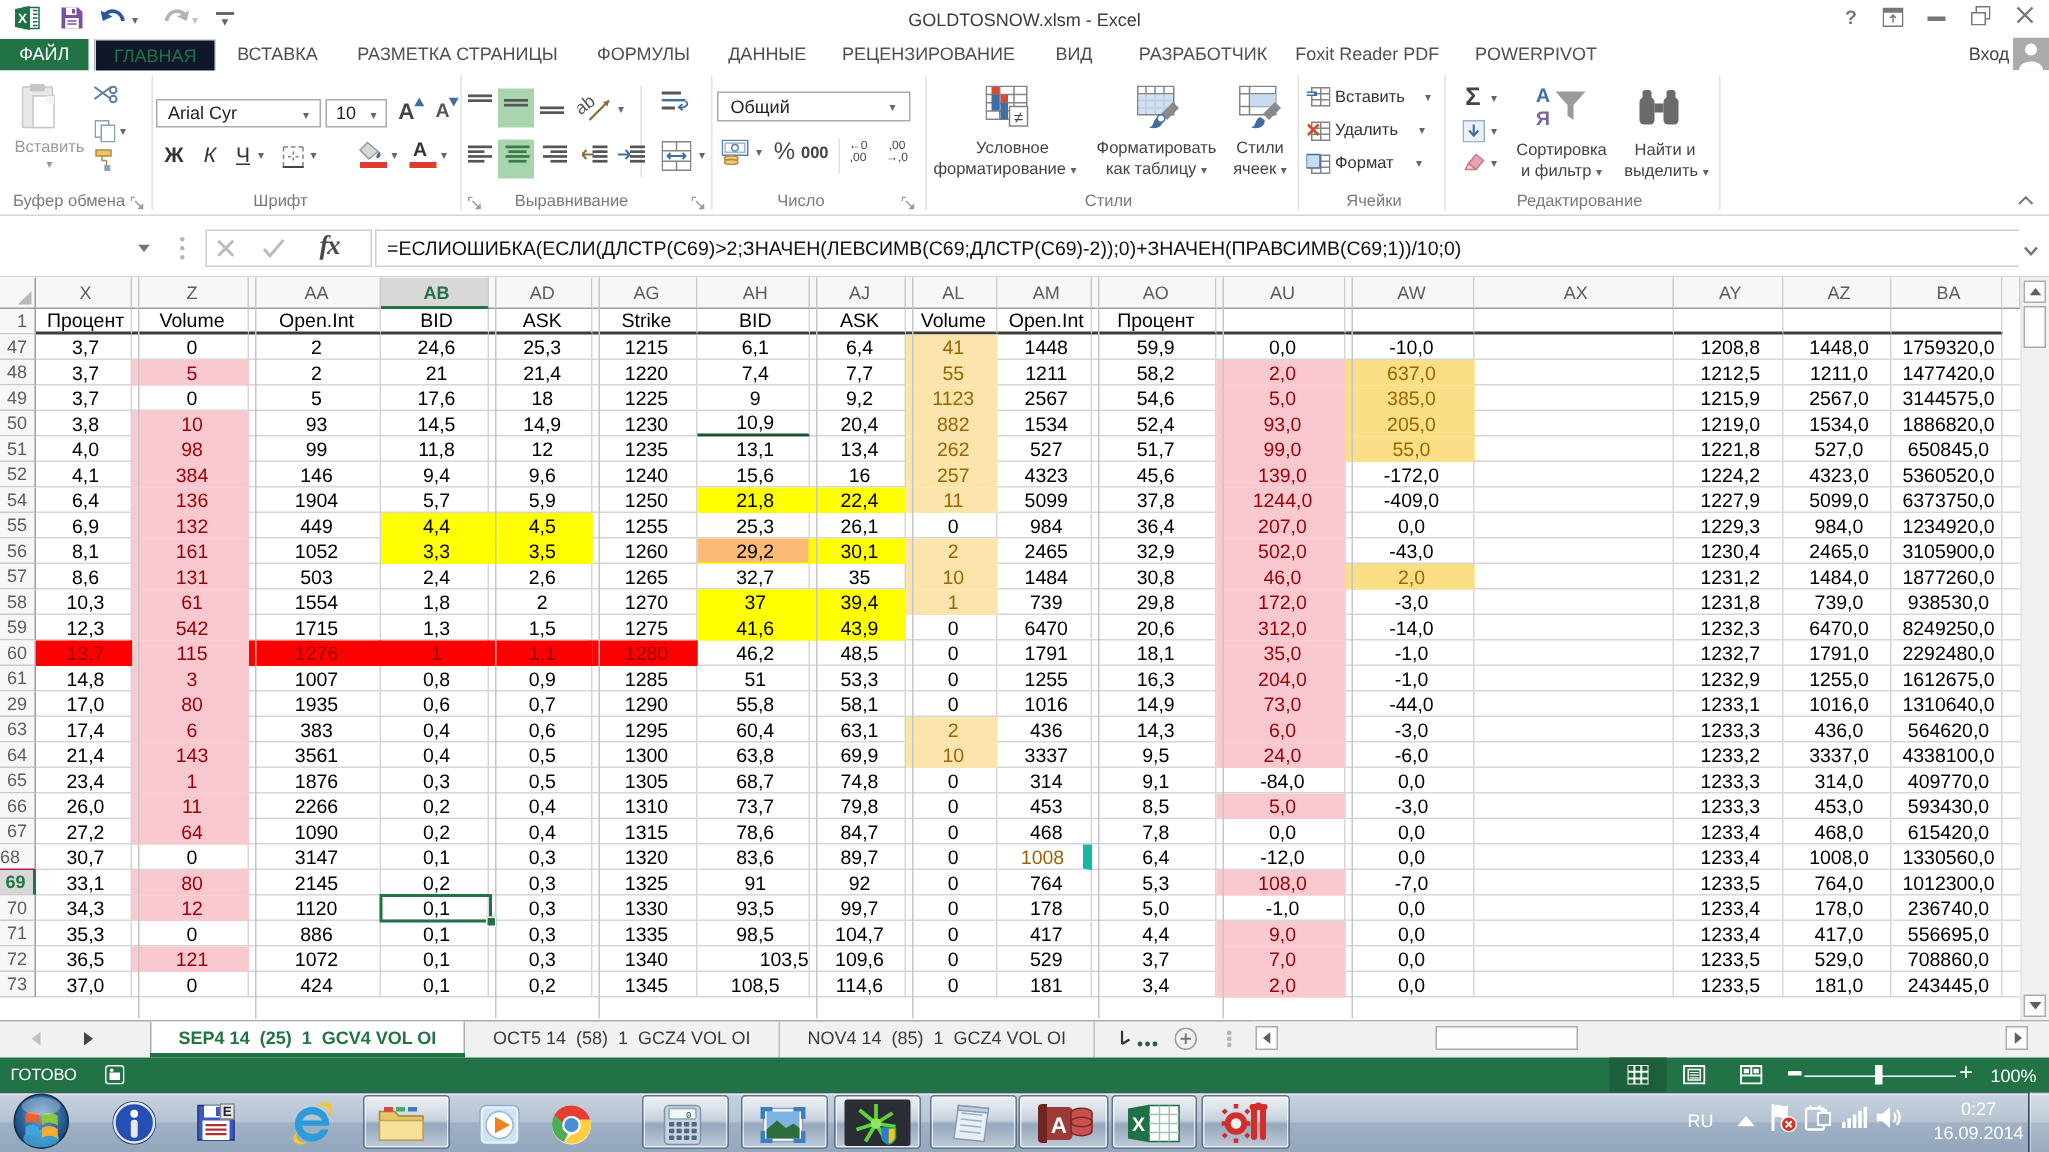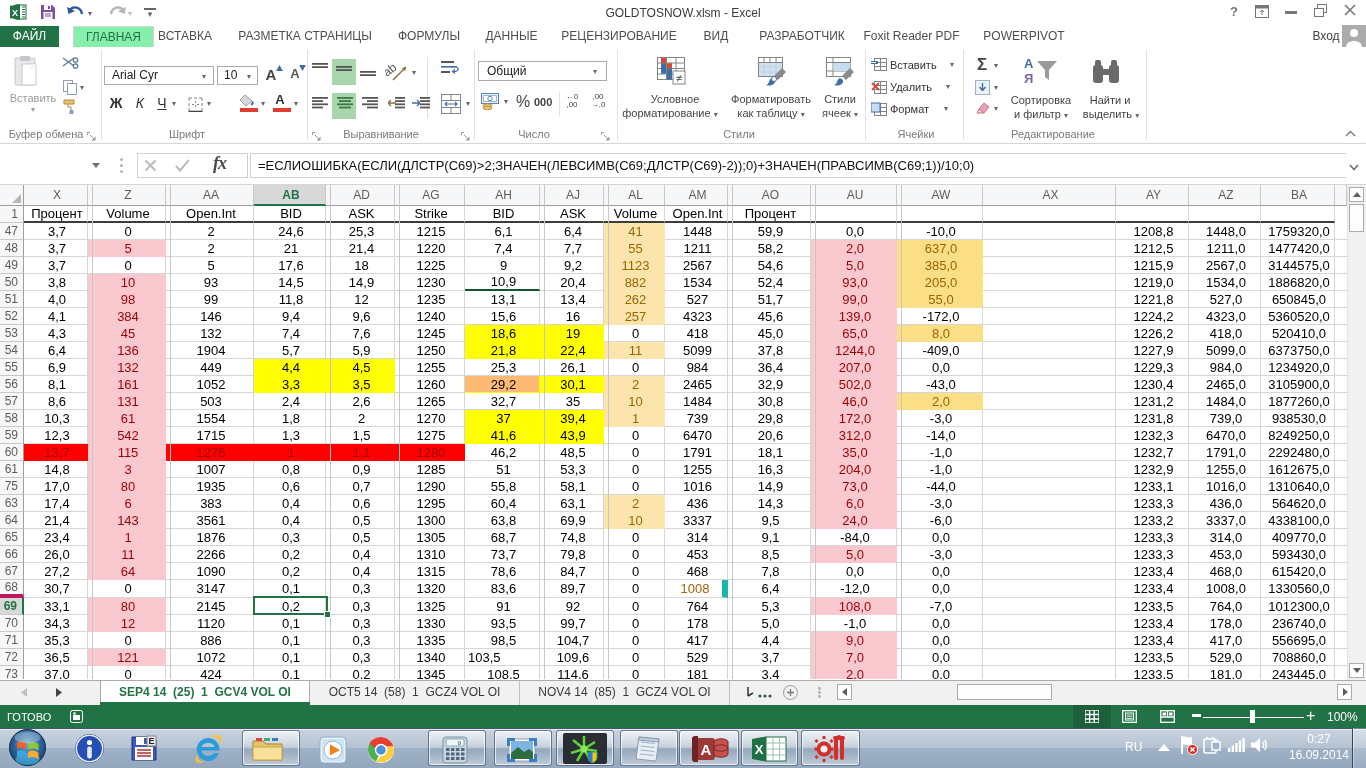--- a/index.html
+++ b/index.html
@@ -44,21 +44,21 @@
 <div style="position:absolute;left:1285px;top:11px;width:12px;height:3px;background:#777;"></div>
 <svg class="ab" style="left:1314px;top:4px" width="13" height="13" viewBox="0 0 13 13">
     <rect x="3.5" y="0.5" width="9" height="8" fill="none" stroke="#777"></rect>
     <rect x="0.5" y="4.5" width="9" height="8" fill="#fff" stroke="#777"></rect>
   </svg>
 <svg class="ab" style="left:1344px;top:4px" width="12" height="12" viewBox="0 0 12 12">
     <path d="M1 1 L11 11 M11 1 L1 11" stroke="#777" stroke-width="1.6"></path>
   </svg>
 <div style="position:absolute;left:0px;top:26px;width:1366px;height:21px;background:#fff;"></div>
 <div style="position:absolute;left:0px;top:26px;width:59px;height:21px;background:#217346;color:#fff;font-size:12px;text-align:center;line-height:21px;">ФАЙЛ</div>
-<div style="position:absolute;left:63px;top:26px;width:81px;height:22px;background:#86efac;border:1px solid #d5d5d5;border-bottom:none;color:#217346;font-size:12px;text-align:center;line-height:21px;margin-left:10px;">ГЛАВНАЯ</div>
+<div style="position:absolute;left:63px;top:26px;width:81px;height:22px;background:#0f172a;border:1px solid #d5d5d5;border-bottom:none;color:#217346;font-size:12px;text-align:center;line-height:21px;">ГЛАВНАЯ</div>
 <div style="position:absolute;left:148px;top:26px;width:74px;height:21px;color:#4e4e4e;font-size:12px;text-align:center;line-height:21px;">ВСТАВКА</div>
 <div style="position:absolute;left:232px;top:26px;width:146px;height:21px;color:#4e4e4e;font-size:12px;text-align:center;line-height:21px;">РАЗМЕТКА СТРАНИЦЫ</div>
 <div style="position:absolute;left:390px;top:26px;width:78px;height:21px;color:#4e4e4e;font-size:12px;text-align:center;line-height:21px;">ФОРМУЛЫ</div>
 <div style="position:absolute;left:479px;top:26px;width:65px;height:21px;color:#4e4e4e;font-size:12px;text-align:center;line-height:21px;">ДАННЫЕ</div>
 <div style="position:absolute;left:556px;top:26px;width:126px;height:21px;color:#4e4e4e;font-size:12px;text-align:center;line-height:21px;">РЕЦЕНЗИРОВАНИЕ</div>
 <div style="position:absolute;left:694px;top:26px;width:44px;height:21px;color:#4e4e4e;font-size:12px;text-align:center;line-height:21px;">ВИД</div>
 <div style="position:absolute;left:750px;top:26px;width:104px;height:21px;color:#4e4e4e;font-size:12px;text-align:center;line-height:21px;">РАЗРАБОТЧИК</div>
 <div style="position:absolute;left:862px;top:26px;width:99px;height:21px;color:#4e4e4e;font-size:12px;text-align:center;line-height:21px;">Foxit Reader PDF</div>
 <div style="position:absolute;left:977px;top:26px;width:94px;height:21px;color:#4e4e4e;font-size:12px;text-align:center;line-height:21px;">POWERPIVOT</div>
 <div style="position:absolute;left:1305px;top:26px;width:42px;height:21px;color:#444;font-size:12px;line-height:21px;text-align:center;">Вход</div>
@@ -531,41 +531,20 @@
           <td style="border-right:1px solid #d6d6d6;border-bottom:1px solid #d6d6d6;font-size:13px;color:#000;text-align:center;padding-left:3px;">45,6</td>
           <td style="background:#fac8cf;border-right:1px solid #fac8cf;border-bottom:1px solid #fac8cf;font-size:13px;color:#9c0006;text-align:center;padding-left:3px;">139,0</td>
           <td style="border-right:1px solid #d6d6d6;border-bottom:1px solid #d6d6d6;font-size:13px;color:#000;text-align:center;padding-left:3px;">-172,0</td>
           <td style="border-right:1px solid #d6d6d6;border-bottom:1px solid #d6d6d6;font-size:13px;color:#000;text-align:center;padding-left:3px;"></td>
           <td style="border-right:1px solid #d6d6d6;border-bottom:1px solid #d6d6d6;font-size:13px;color:#000;text-align:center;padding-left:3px;">1224,2</td>
           <td style="border-right:1px solid #d6d6d6;border-bottom:1px solid #d6d6d6;font-size:13px;color:#000;text-align:center;padding-left:3px;">4323,0</td>
           <td style="border-right:1px solid #d6d6d6;border-bottom:1px solid #d6d6d6;font-size:13px;color:#000;text-align:center;padding-left:3px;">5360520,0</td>
           <td style="border-bottom:1px solid #d6d6d6;"></td>
         </tr>
         <tr style="height:17px;">
-          <td style="background:#f6f7f8;border-right:1px solid #9e9e9e;border-bottom:1px solid #c9c9c9;color:#5c5c5c;font-size:12px;text-align:right;padding-right:5px;">53</td>
-          <td style="border-right:1px solid #d6d6d6;border-bottom:1px solid #d6d6d6;font-size:13px;color:#000;text-align:center;padding-left:3px;">4,3</td>
-          <td style="background:#fac8cf;border-right:1px solid #fac8cf;border-bottom:1px solid #fac8cf;font-size:13px;color:#9c0006;text-align:center;padding-left:3px;">45</td>
-          <td style="border-right:1px solid #d6d6d6;border-bottom:1px solid #d6d6d6;font-size:13px;color:#000;text-align:center;padding-left:3px;">132</td>
-          <td style="border-right:1px solid #d6d6d6;border-bottom:1px solid #d6d6d6;font-size:13px;color:#000;text-align:center;padding-left:3px;">7,4</td>
-          <td style="border-right:1px solid #d6d6d6;border-bottom:1px solid #d6d6d6;font-size:13px;color:#000;text-align:center;padding-left:3px;">7,6</td>
-          <td style="border-right:1px solid #d6d6d6;border-bottom:1px solid #d6d6d6;font-size:13px;color:#000;text-align:center;padding-left:3px;">1245</td>
-          <td style="background:#ffff00;border-right:1px solid #ffff00;border-bottom:1px solid #ffff00;font-size:13px;color:#000;text-align:center;padding-left:3px;">18,6</td>
-          <td style="background:#ffff00;border-right:1px solid #ffff00;border-bottom:1px solid #ffff00;font-size:13px;color:#000;text-align:center;padding-left:3px;">19</td>
-          <td style="border-right:1px solid #d6d6d6;border-bottom:1px solid #d6d6d6;font-size:13px;color:#000;text-align:center;padding-left:3px;">0</td>
-          <td style="border-right:1px solid #d6d6d6;border-bottom:1px solid #d6d6d6;font-size:13px;color:#000;text-align:center;padding-left:3px;">418</td>
-          <td style="border-right:1px solid #d6d6d6;border-bottom:1px solid #d6d6d6;font-size:13px;color:#000;text-align:center;padding-left:3px;">45,0</td>
-          <td style="background:#fac8cf;border-right:1px solid #fac8cf;border-bottom:1px solid #fac8cf;font-size:13px;color:#9c0006;text-align:center;padding-left:3px;">65,0</td>
-          <td style="background:#fbdf86;border-right:1px solid #fbdf86;border-bottom:1px solid #fbdf86;font-size:13px;color:#9c6500;text-align:center;padding-left:3px;">8,0</td>
-          <td style="border-right:1px solid #d6d6d6;border-bottom:1px solid #d6d6d6;font-size:13px;color:#000;text-align:center;padding-left:3px;"></td>
-          <td style="border-right:1px solid #d6d6d6;border-bottom:1px solid #d6d6d6;font-size:13px;color:#000;text-align:center;padding-left:3px;">1226,2</td>
-          <td style="border-right:1px solid #d6d6d6;border-bottom:1px solid #d6d6d6;font-size:13px;color:#000;text-align:center;padding-left:3px;">418,0</td>
-          <td style="border-right:1px solid #d6d6d6;border-bottom:1px solid #d6d6d6;font-size:13px;color:#000;text-align:center;padding-left:3px;">520410,0</td>
-          <td style="border-bottom:1px solid #d6d6d6;"></td>
-        </tr>
-        <tr style="height:17px;">
           <td style="background:#f6f7f8;border-right:1px solid #9e9e9e;border-bottom:1px solid #c9c9c9;color:#5c5c5c;font-size:12px;text-align:right;padding-right:5px;">54</td>
           <td style="border-right:1px solid #d6d6d6;border-bottom:1px solid #d6d6d6;font-size:13px;color:#000;text-align:center;padding-left:3px;">6,4</td>
           <td style="background:#fac8cf;border-right:1px solid #fac8cf;border-bottom:1px solid #fac8cf;font-size:13px;color:#9c0006;text-align:center;padding-left:3px;">136</td>
           <td style="border-right:1px solid #d6d6d6;border-bottom:1px solid #d6d6d6;font-size:13px;color:#000;text-align:center;padding-left:3px;">1904</td>
           <td style="border-right:1px solid #d6d6d6;border-bottom:1px solid #d6d6d6;font-size:13px;color:#000;text-align:center;padding-left:3px;">5,7</td>
           <td style="border-right:1px solid #d6d6d6;border-bottom:1px solid #d6d6d6;font-size:13px;color:#000;text-align:center;padding-left:3px;">5,9</td>
           <td style="border-right:1px solid #d6d6d6;border-bottom:1px solid #d6d6d6;font-size:13px;color:#000;text-align:center;padding-left:3px;">1250</td>
           <td style="background:#ffff00;border-right:1px solid #ffff00;border-bottom:1px solid #ffff00;font-size:13px;color:#000;text-align:center;padding-left:3px;">21,8</td>
           <td style="background:#ffff00;border-right:1px solid #ffff00;border-bottom:1px solid #ffff00;font-size:13px;color:#000;text-align:center;padding-left:3px;">22,4</td>
           <td style="background:#fbe5ac;border-right:1px solid #fbe5ac;border-bottom:1px solid #fbe5ac;font-size:13px;color:#9c6500;text-align:center;padding-left:3px;">11</td>
@@ -720,21 +699,21 @@
           <td style="border-right:1px solid #d6d6d6;border-bottom:1px solid #d6d6d6;font-size:13px;color:#000;text-align:center;padding-left:3px;">16,3</td>
           <td style="background:#fac8cf;border-right:1px solid #fac8cf;border-bottom:1px solid #fac8cf;font-size:13px;color:#9c0006;text-align:center;padding-left:3px;">204,0</td>
           <td style="border-right:1px solid #d6d6d6;border-bottom:1px solid #d6d6d6;font-size:13px;color:#000;text-align:center;padding-left:3px;">-1,0</td>
           <td style="border-right:1px solid #d6d6d6;border-bottom:1px solid #d6d6d6;font-size:13px;color:#000;text-align:center;padding-left:3px;"></td>
           <td style="border-right:1px solid #d6d6d6;border-bottom:1px solid #d6d6d6;font-size:13px;color:#000;text-align:center;padding-left:3px;">1232,9</td>
           <td style="border-right:1px solid #d6d6d6;border-bottom:1px solid #d6d6d6;font-size:13px;color:#000;text-align:center;padding-left:3px;">1255,0</td>
           <td style="border-right:1px solid #d6d6d6;border-bottom:1px solid #d6d6d6;font-size:13px;color:#000;text-align:center;padding-left:3px;">1612675,0</td>
           <td style="border-bottom:1px solid #d6d6d6;"></td>
         </tr>
         <tr style="height:17px;">
-          <td style="background:#f6f7f8;border-right:1px solid #9e9e9e;border-bottom:1px solid #c9c9c9;color:#5c5c5c;font-size:12px;text-align:right;padding-right:5px;">75</td>
+          <td style="background:#f6f7f8;border-right:1px solid #9e9e9e;border-bottom:1px solid #c9c9c9;color:#5c5c5c;font-size:12px;text-align:right;padding-right:5px;">29</td>
           <td style="border-right:1px solid #d6d6d6;border-bottom:1px solid #d6d6d6;font-size:13px;color:#000;text-align:center;padding-left:3px;">17,0</td>
           <td style="background:#fac8cf;border-right:1px solid #fac8cf;border-bottom:1px solid #fac8cf;font-size:13px;color:#9c0006;text-align:center;padding-left:3px;">80</td>
           <td style="border-right:1px solid #d6d6d6;border-bottom:1px solid #d6d6d6;font-size:13px;color:#000;text-align:center;padding-left:3px;">1935</td>
           <td style="border-right:1px solid #d6d6d6;border-bottom:1px solid #d6d6d6;font-size:13px;color:#000;text-align:center;padding-left:3px;">0,6</td>
           <td style="border-right:1px solid #d6d6d6;border-bottom:1px solid #d6d6d6;font-size:13px;color:#000;text-align:center;padding-left:3px;">0,7</td>
           <td style="border-right:1px solid #d6d6d6;border-bottom:1px solid #d6d6d6;font-size:13px;color:#000;text-align:center;padding-left:3px;">1290</td>
           <td style="border-right:1px solid #d6d6d6;border-bottom:1px solid #d6d6d6;font-size:13px;color:#000;text-align:center;padding-left:3px;">55,8</td>
           <td style="border-right:1px solid #d6d6d6;border-bottom:1px solid #d6d6d6;font-size:13px;color:#000;text-align:center;padding-left:3px;">58,1</td>
           <td style="border-right:1px solid #d6d6d6;border-bottom:1px solid #d6d6d6;font-size:13px;color:#000;text-align:center;padding-left:3px;">0</td>
           <td style="border-right:1px solid #d6d6d6;border-bottom:1px solid #d6d6d6;font-size:13px;color:#000;text-align:center;padding-left:3px;">1016</td>
@@ -846,21 +825,21 @@
           <td style="border-right:1px solid #d6d6d6;border-bottom:1px solid #d6d6d6;font-size:13px;color:#000;text-align:center;padding-left:3px;">7,8</td>
           <td style="border-right:1px solid #d6d6d6;border-bottom:1px solid #d6d6d6;font-size:13px;color:#000;text-align:center;padding-left:3px;">0,0</td>
           <td style="border-right:1px solid #d6d6d6;border-bottom:1px solid #d6d6d6;font-size:13px;color:#000;text-align:center;padding-left:3px;">0,0</td>
           <td style="border-right:1px solid #d6d6d6;border-bottom:1px solid #d6d6d6;font-size:13px;color:#000;text-align:center;padding-left:3px;"></td>
           <td style="border-right:1px solid #d6d6d6;border-bottom:1px solid #d6d6d6;font-size:13px;color:#000;text-align:center;padding-left:3px;">1233,4</td>
           <td style="border-right:1px solid #d6d6d6;border-bottom:1px solid #d6d6d6;font-size:13px;color:#000;text-align:center;padding-left:3px;">468,0</td>
           <td style="border-right:1px solid #d6d6d6;border-bottom:1px solid #d6d6d6;font-size:13px;color:#000;text-align:center;padding-left:3px;margin-top:16px;">615420,0</td>
           <td style="border-bottom:1px solid #d6d6d6;"></td>
         </tr>
         <tr style="height:17px;">
-          <td style="background:#f6f7f8;border-right:1px solid #9e9e9e;border-bottom:4px solid #be185d;color:#5c5c5c;font-size:12px;text-align:right;padding-right:5px;">68</td>
+          <td style="background:#f6f7f8;border-right:1px solid #9e9e9e;border-bottom:1px solid #be185d;color:#5c5c5c;font-size:12px;padding-right:5px;">68</td>
           <td style="border-right:1px solid #d6d6d6;border-bottom:1px solid #d6d6d6;font-size:13px;color:#000;text-align:center;padding-left:3px;">30,7</td>
           <td style="border-right:1px solid #d6d6d6;border-bottom:1px solid #d6d6d6;font-size:13px;color:#000;text-align:center;padding-left:3px;">0</td>
           <td style="border-right:1px solid #d6d6d6;border-bottom:1px solid #d6d6d6;font-size:13px;color:#000;text-align:center;padding-left:3px;">3147</td>
           <td style="border-right:1px solid #d6d6d6;border-bottom:1px solid #d6d6d6;font-size:13px;color:#000;text-align:center;padding-left:3px;">0,1</td>
           <td style="border-right:1px solid #d6d6d6;border-bottom:1px solid #d6d6d6;font-size:13px;color:#000;text-align:center;padding-left:3px;">0,3</td>
           <td style="border-right:1px solid #d6d6d6;border-bottom:1px solid #d6d6d6;font-size:13px;color:#000;text-align:center;padding-left:3px;">1320</td>
           <td style="border-right:1px solid #d6d6d6;border-bottom:1px solid #d6d6d6;font-size:13px;color:#000;text-align:center;padding-left:3px;">83,6</td>
           <td style="border-right:1px solid #d6d6d6;border-bottom:1px solid #d6d6d6;font-size:13px;color:#000;text-align:center;padding-left:3px;">89,7</td>
           <td style="border-right:1px solid #d6d6d6;border-bottom:1px solid #d6d6d6;font-size:13px;color:#000;text-align:center;padding-left:3px;">0</td>
           <td style="border-right:6px solid #14b8a6;border-bottom:1px solid #d6d6d6;font-size:13px;color:#a16207;text-align:center;padding-left:3px;">1008</td>
@@ -937,21 +916,21 @@
           <td style="border-bottom:1px solid #d6d6d6;"></td>
         </tr>
         <tr style="height:17px;">
           <td style="background:#f6f7f8;border-right:1px solid #9e9e9e;border-bottom:1px solid #c9c9c9;color:#5c5c5c;font-size:12px;text-align:right;padding-right:5px;">72</td>
           <td style="border-right:1px solid #d6d6d6;border-bottom:1px solid #d6d6d6;font-size:13px;color:#000;text-align:center;padding-left:3px;">36,5</td>
           <td style="background:#fac8cf;border-right:1px solid #fac8cf;border-bottom:1px solid #fac8cf;font-size:13px;color:#9c0006;text-align:center;padding-left:3px;">121</td>
           <td style="border-right:1px solid #d6d6d6;border-bottom:1px solid #d6d6d6;font-size:13px;color:#000;text-align:center;padding-left:3px;">1072</td>
           <td style="border-right:1px solid #d6d6d6;border-bottom:1px solid #d6d6d6;font-size:13px;color:#000;text-align:center;padding-left:3px;">0,1</td>
           <td style="border-right:1px solid #d6d6d6;border-bottom:1px solid #d6d6d6;font-size:13px;color:#000;text-align:center;padding-left:3px;">0,3</td>
           <td style="border-right:1px solid #d6d6d6;border-bottom:1px solid #d6d6d6;font-size:13px;color:#000;text-align:center;padding-left:3px;">1340</td>
-          <td style="border-right:1px solid #d6d6d6;border-bottom:1px solid #d6d6d6;font-size:13px;color:#000;text-align:left;padding-left:3px;">103,5</td>
+          <td style="border-right:1px solid #d6d6d6;border-bottom:1px solid #d6d6d6;font-size:13px;color:#000;text-align:right;padding-left:3px;">103,5</td>
           <td style="border-right:1px solid #d6d6d6;border-bottom:1px solid #d6d6d6;font-size:13px;color:#000;text-align:center;padding-left:3px;">109,6</td>
           <td style="border-right:1px solid #d6d6d6;border-bottom:1px solid #d6d6d6;font-size:13px;color:#000;text-align:center;padding-left:3px;">0</td>
           <td style="border-right:1px solid #d6d6d6;border-bottom:1px solid #d6d6d6;font-size:13px;color:#000;text-align:center;padding-left:3px;">529</td>
           <td style="border-right:1px solid #d6d6d6;border-bottom:1px solid #d6d6d6;font-size:13px;color:#000;text-align:center;padding-left:3px;">3,7</td>
           <td style="background:#fac8cf;border-right:1px solid #fac8cf;border-bottom:1px solid #fac8cf;font-size:13px;color:#9c0006;text-align:center;padding-left:3px;">7,0</td>
           <td style="border-right:1px solid #d6d6d6;border-bottom:1px solid #d6d6d6;font-size:13px;color:#000;text-align:center;padding-left:3px;">0,0</td>
           <td style="border-right:1px solid #d6d6d6;border-bottom:1px solid #d6d6d6;font-size:13px;color:#000;text-align:center;padding-left:3px;"></td>
           <td style="border-right:1px solid #d6d6d6;border-bottom:1px solid #d6d6d6;font-size:13px;color:#000;text-align:center;padding-left:3px;">1233,5</td>
           <td style="border-right:1px solid #d6d6d6;border-bottom:1px solid #d6d6d6;font-size:13px;color:#000;text-align:center;padding-left:3px;">529,0</td>
           <td style="border-right:1px solid #d6d6d6;border-bottom:1px solid #d6d6d6;font-size:13px;color:#000;text-align:center;padding-left:3px;">708860,0</td>

